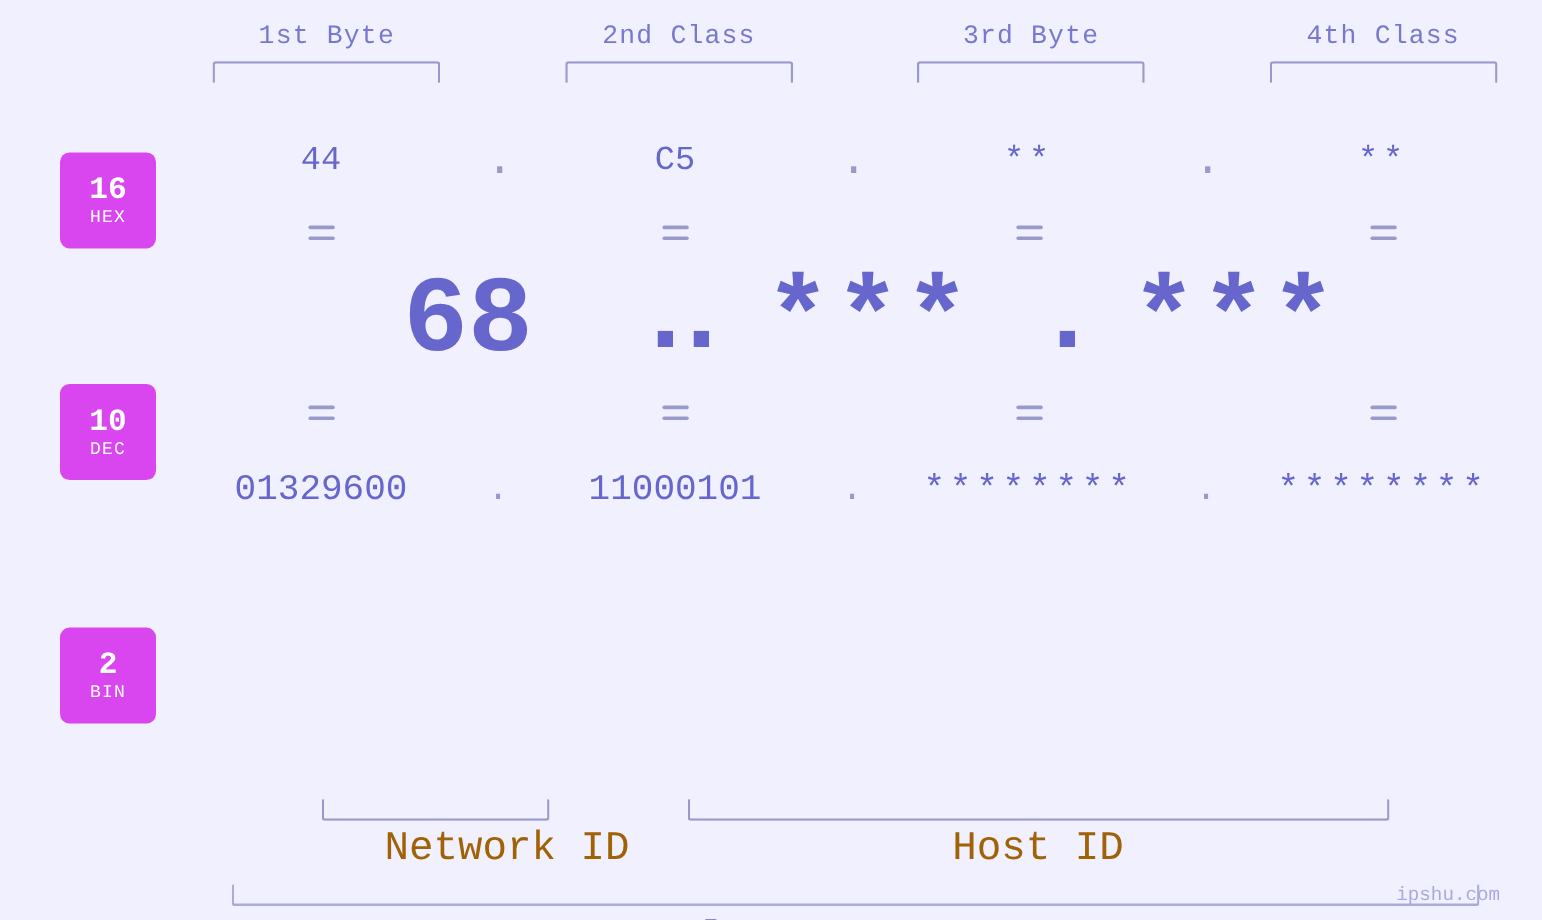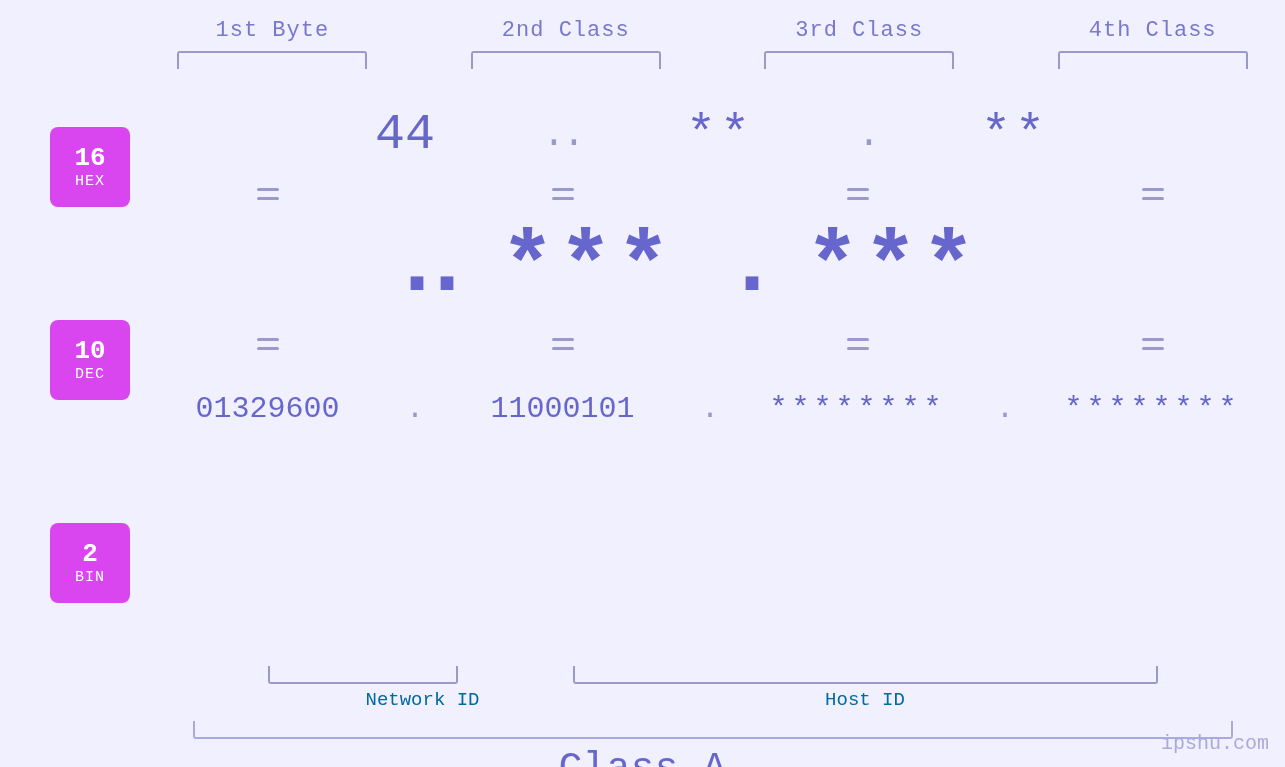--- a/index.html
+++ b/index.html
@@ -140,21 +140,21 @@
       justify-content: center;
       gap: 0;
     }
 
     .val-text {
       color: #6666cc;
       text-align: center;
     }
 
     .hex-val {
-      font-size: 50px;
+      font-size: 28px;
     }
 
     .dec-val {
       font-size: 90px;
       font-weight: bold;
     }
 
     .bin-val {
       font-size: 30px;
     }
@@ -213,22 +213,22 @@
     .labels-row {
       display: flex;
       width: 100%;
       justify-content: center;
       padding-left: 140px;
       margin-top: 5px;
       align-items: center;
     }
 
     .section-label {
-      color: #0369a1;
-      font-size: 19px;
+      color: #a16207;
+      font-size: 34px;
       font-family: 'Courier New', Courier, monospace;
       text-align: right;
     }
 
     
     .class-row {
       display: flex;
       width: 100%;
       flex-direction: column;
       align-items: center;
@@ -239,23 +239,23 @@
       color: #6666cc;
       font-size: 40px;
       margin-top: 8px;
       font-family: 'Courier New', Courier, monospace;
     }
 
     
     .watermark {
       position: absolute;
       bottom: 12px;
-      right: 16px;
+      right: 35px;
       color: #aaaadd;
-      font-size: 20px;
+      font-size: 16px;
       font-family: 'Courier New', Courier, monospace;
     }
 
     .asterisks {
       letter-spacing: 4px;
     }
   </style>
 </head>
 <body>
 
@@ -266,21 +266,21 @@
       <span class="byte-label">1st Byte</span>
       <div class="bracket-top"></div>
     </div>
     <div style="width:30px"></div>
     <div class="byte-col">
       <span class="byte-label">2nd Class</span>
       <div class="bracket-top"></div>
     </div>
     <div style="width:30px"></div>
     <div class="byte-col">
-      <span class="byte-label">3rd Class</span>
+      <span class="byte-label">3rd Byte</span>
       <div class="bracket-top"></div>
     </div>
     <div style="width:30px"></div>
     <div class="byte-col">
       <span class="byte-label">4th Class</span>
       <div class="bracket-top"></div>
     </div>
   </div>
 
   <div class="main-area">
@@ -300,20 +300,23 @@
       </div>
     </div>
 
     <div class="values-area">
 
       <div class="row hex-row">
         <div class="val-col">
           <span class="val-text hex-val">44</span>
         </div>
         <span class="dot-hex">.</span>
+        <div class="val-col">
+          <span class="val-text hex-val">C5</span>
+        </div>
         <span class="dot-hex">.</span>
         <div class="val-col">
           <span class="val-text hex-val asterisks">**</span>
         </div>
         <span class="dot-hex">.</span>
         <div class="val-col">
           <span class="val-text hex-val asterisks">**</span>
         </div>
       </div>
 
@@ -341,20 +344,23 @@
         <div style="width:20px"></div>
         <div class="sep-col">
           <div style="display:flex; flex-direction:column; gap:6px; align-items:center;">
             <div class="eq-bar"></div>
             <div class="eq-bar"></div>
           </div>
         </div>
       </div>
 
       <div class="row dec-row">
+        <div class="val-col">
+          <span class="val-text dec-val">68</span>
+        </div>
         <span class="dot-dec">.</span>
         <span class="dot-dec">.</span>
         <div class="val-col">
           <span class="val-text dec-val asterisks">***</span>
         </div>
         <span class="dot-dec">.</span>
         <div class="val-col">
           <span class="val-text dec-val asterisks">***</span>
         </div>
       </div>

